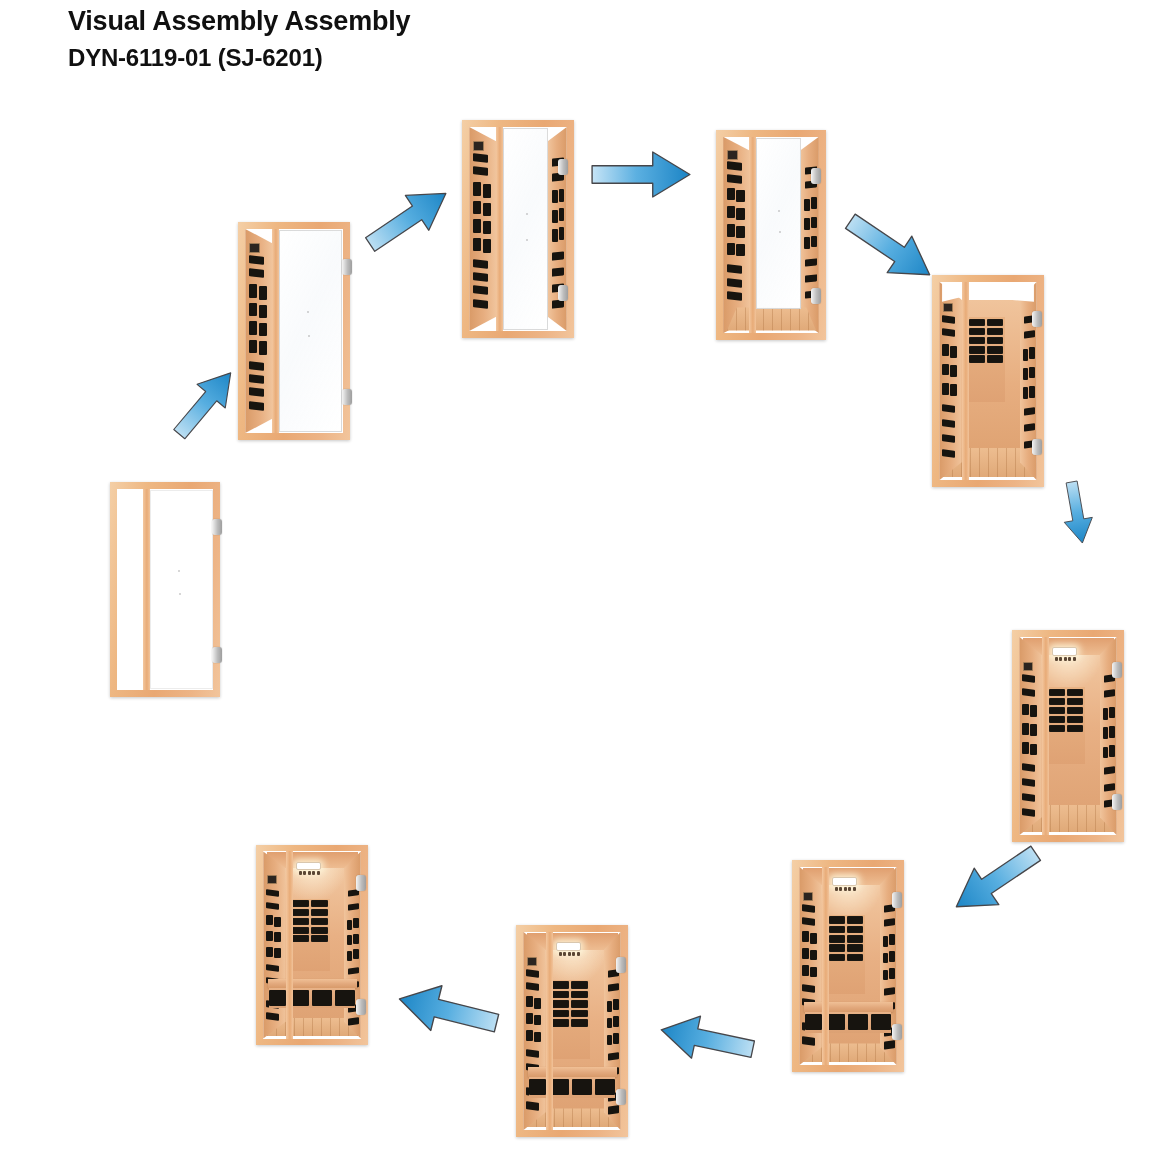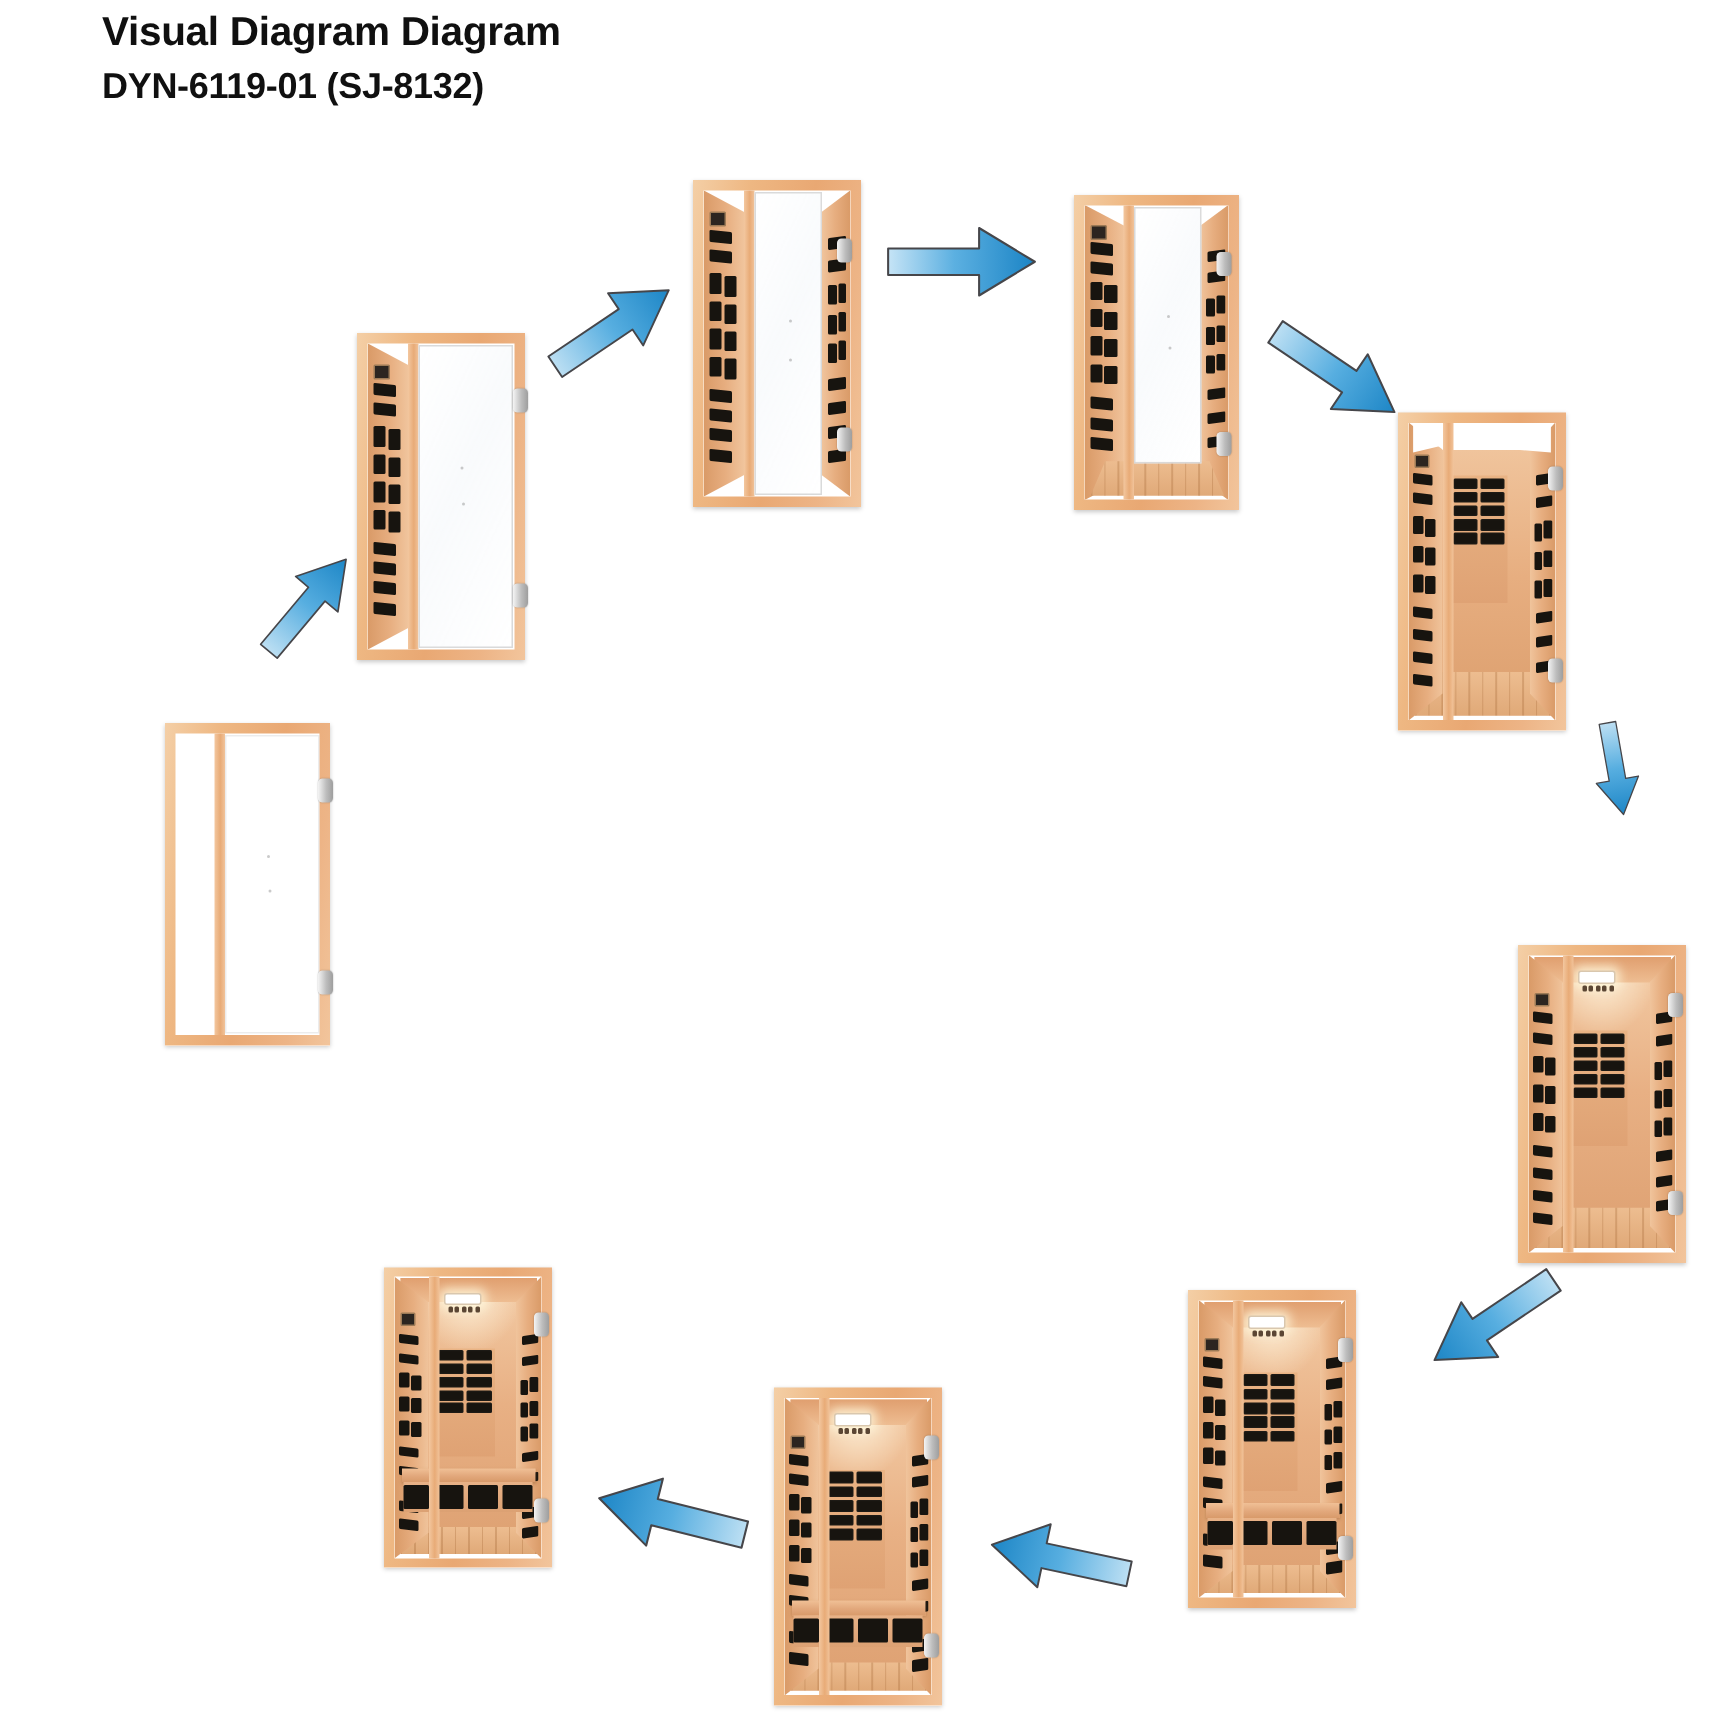--- a/index.html
+++ b/index.html
@@ -134,22 +134,22 @@
   
   .arrow{position:absolute;}
   .arrow svg{display:block;overflow:visible;}
 </style>
 </head>
 <body>
 
 <div id="stage">
 
   <div class="title-block">
-    <div class="title-main">Visual Diagram Diagram</div>
-    <div class="title-sub">DYN-6119-01 (SJ-8132)</div>
+    <div class="title-main">Visual Assembly Assembly</div>
+    <div class="title-sub">DYN-6119-01 (SJ-6201)</div>
   </div>
 
   <div class="step" id="step1" title="Wooden front frame with glass door panel and two hinges" style="left: 110px; top: 482px; width: 110px; height: 215px;">
     <div class="cab">
       <div class="frame"></div>
       <div class="frame-in"></div>
       <div class="mullion" style="left:30%;width:6.5%;top:3.2%;bottom:3.2%;"></div>
       <div class="glass clear" style="left:36.5%;top:3.6%;right:6.8%;bottom:3.6%;">
         <span class="glass-speck" style="left:44%;top:40%"></span>
         <span class="glass-speck" style="left:46%;top:52%"></span>

